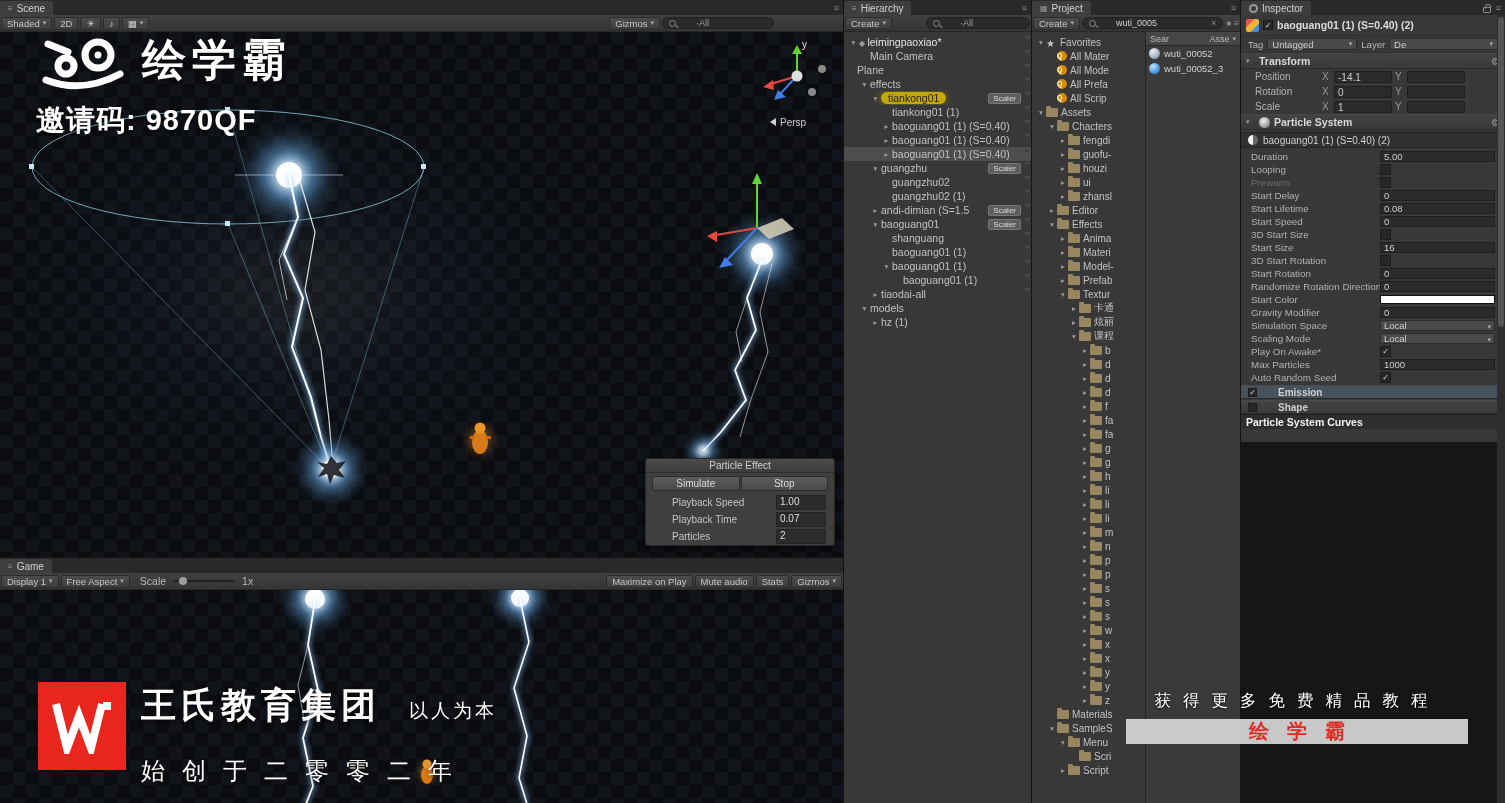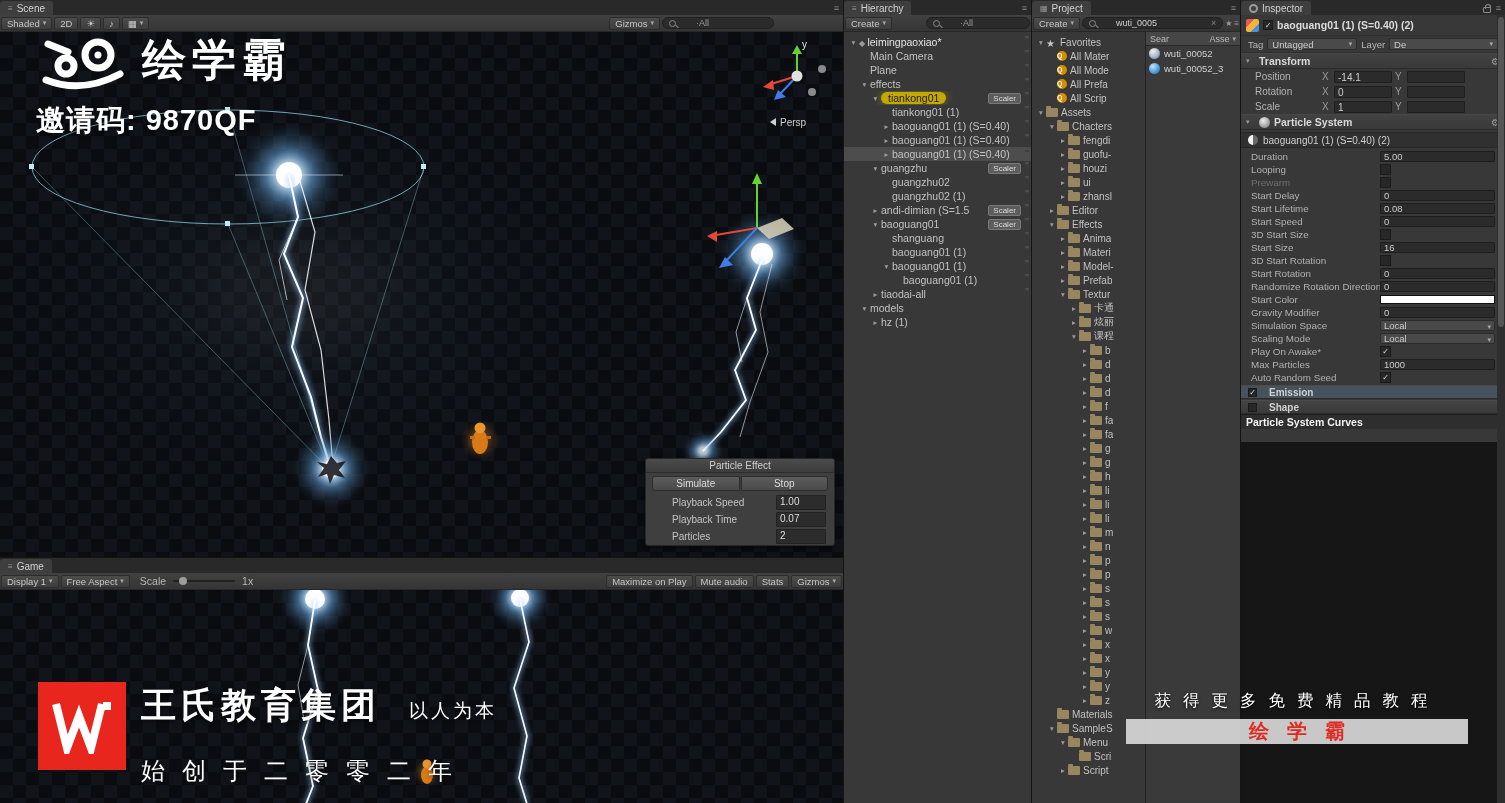--- a/index.html
+++ b/index.html
@@ -106,21 +106,21 @@
 .pslabel{width:129px;flex:none;color:#b2b2b2;white-space:nowrap;overflow:hidden}
 .psrow.dim .pslabel{color:#6e6e6e}
 .psctrl{flex:1;min-width:0;height:11px;line-height:10px;color:#ccc;font-size:9.5px}
 .psrow.t-field .psctrl{background:#2b2b2b;border:1px solid #1e1e1e;padding:0 3px;border-radius:1px}
 .psrow.t-dropdown .psctrl{background:#4a4a4a;border:1px solid #2b2b2b;padding:0 3px;border-radius:2px;position:relative}
 .psrow.t-dropdown .psctrl::after{content:"▾";position:absolute;right:3px;top:1px;font-size:7px;color:#aaa}
 .psrow.t-check-on .psctrl,.psrow.t-check-off .psctrl{background:none;border:none}
 .psrow.t-check-on .psctrl::before,.psrow.t-check-off .psctrl::before{content:"";display:inline-block;width:9px;height:9px;background:#272727;border:1px solid #1b1b1b;text-align:center;line-height:9px;font-size:8px;color:#ddd}
 .psrow.t-check-on .psctrl::before{content:"✓"}
 .psrow.t-swatch .psctrl{background:#fff;border:1px solid #101010;height:9px}
-.modbar{display:flex;align-items:center;gap:12px;height:14px;padding:0 7px;background:linear-gradient(#444,#3a3a3a);border-top:1px solid #4b4b4b;border-bottom:1px solid #2b2b2b;font-size:10px;color:#d0d0d0;margin-top:1px}
+.modbar{display:flex;align-items:center;gap:21px;height:14px;padding:0 7px;background:linear-gradient(#444,#3a3a3a);border-top:1px solid #4b4b4b;border-bottom:1px solid #2b2b2b;font-size:10px;color:#d0d0d0;margin-top:1px}
 .modbar.sel{background:#46525c}
 .modcheck{width:9px;height:9px;background:#272727;border:1px solid #1b1b1b;text-align:center;line-height:8px;font-size:8px;color:#ddd;flex:none}
 .modbar.checked .modcheck::before{content:"✓"}
 .modlabel{font-weight:bold}
 .curves-title{height:15px;line-height:15px;padding:0 5px;background:#2e2e2e;color:#f2f2f2;font-weight:bold;font-size:10.5px;border-top:1px solid #1e1e1e}
 .curves-area{position:absolute;left:0;right:8px;bottom:0;top:427px;background:#161616}
 .vscroll{position:absolute;right:0;top:15px;width:8px;bottom:0;background:#2e2e2e}
 .vscroll .thumb{margin:2px 1px 0;height:310px;background:#555;border-radius:3px}
 
 .slider{width:62px;height:2px;background:#222;position:relative;margin:0 5px;border-radius:1px}
@@ -373,21 +373,21 @@
       <div class="hrow scene-root" style="padding-left: 4px;">
     <span class="harrow">▾</span>
     <span class="hlabel">leimingpaoxiao*</span>
 
   </div>
       <div class="hrow" style="padding-left: 15px;">
     <span class="harrow"></span>
     <span class="hlabel">Main Camera</span>
 
   </div>
-      <div class="hrow" style="padding-left: 15px;">
+      <div class="hrow" style="padding-left: 2px;">
     <span class="harrow"></span>
     <span class="hlabel">Plane</span>
 
   </div>
       <div class="hrow" style="padding-left: 15px;">
     <span class="harrow">▾</span>
     <span class="hlabel">effects</span>
 
   </div>
       <div class="hrow ping" style="padding-left: 26px;">

